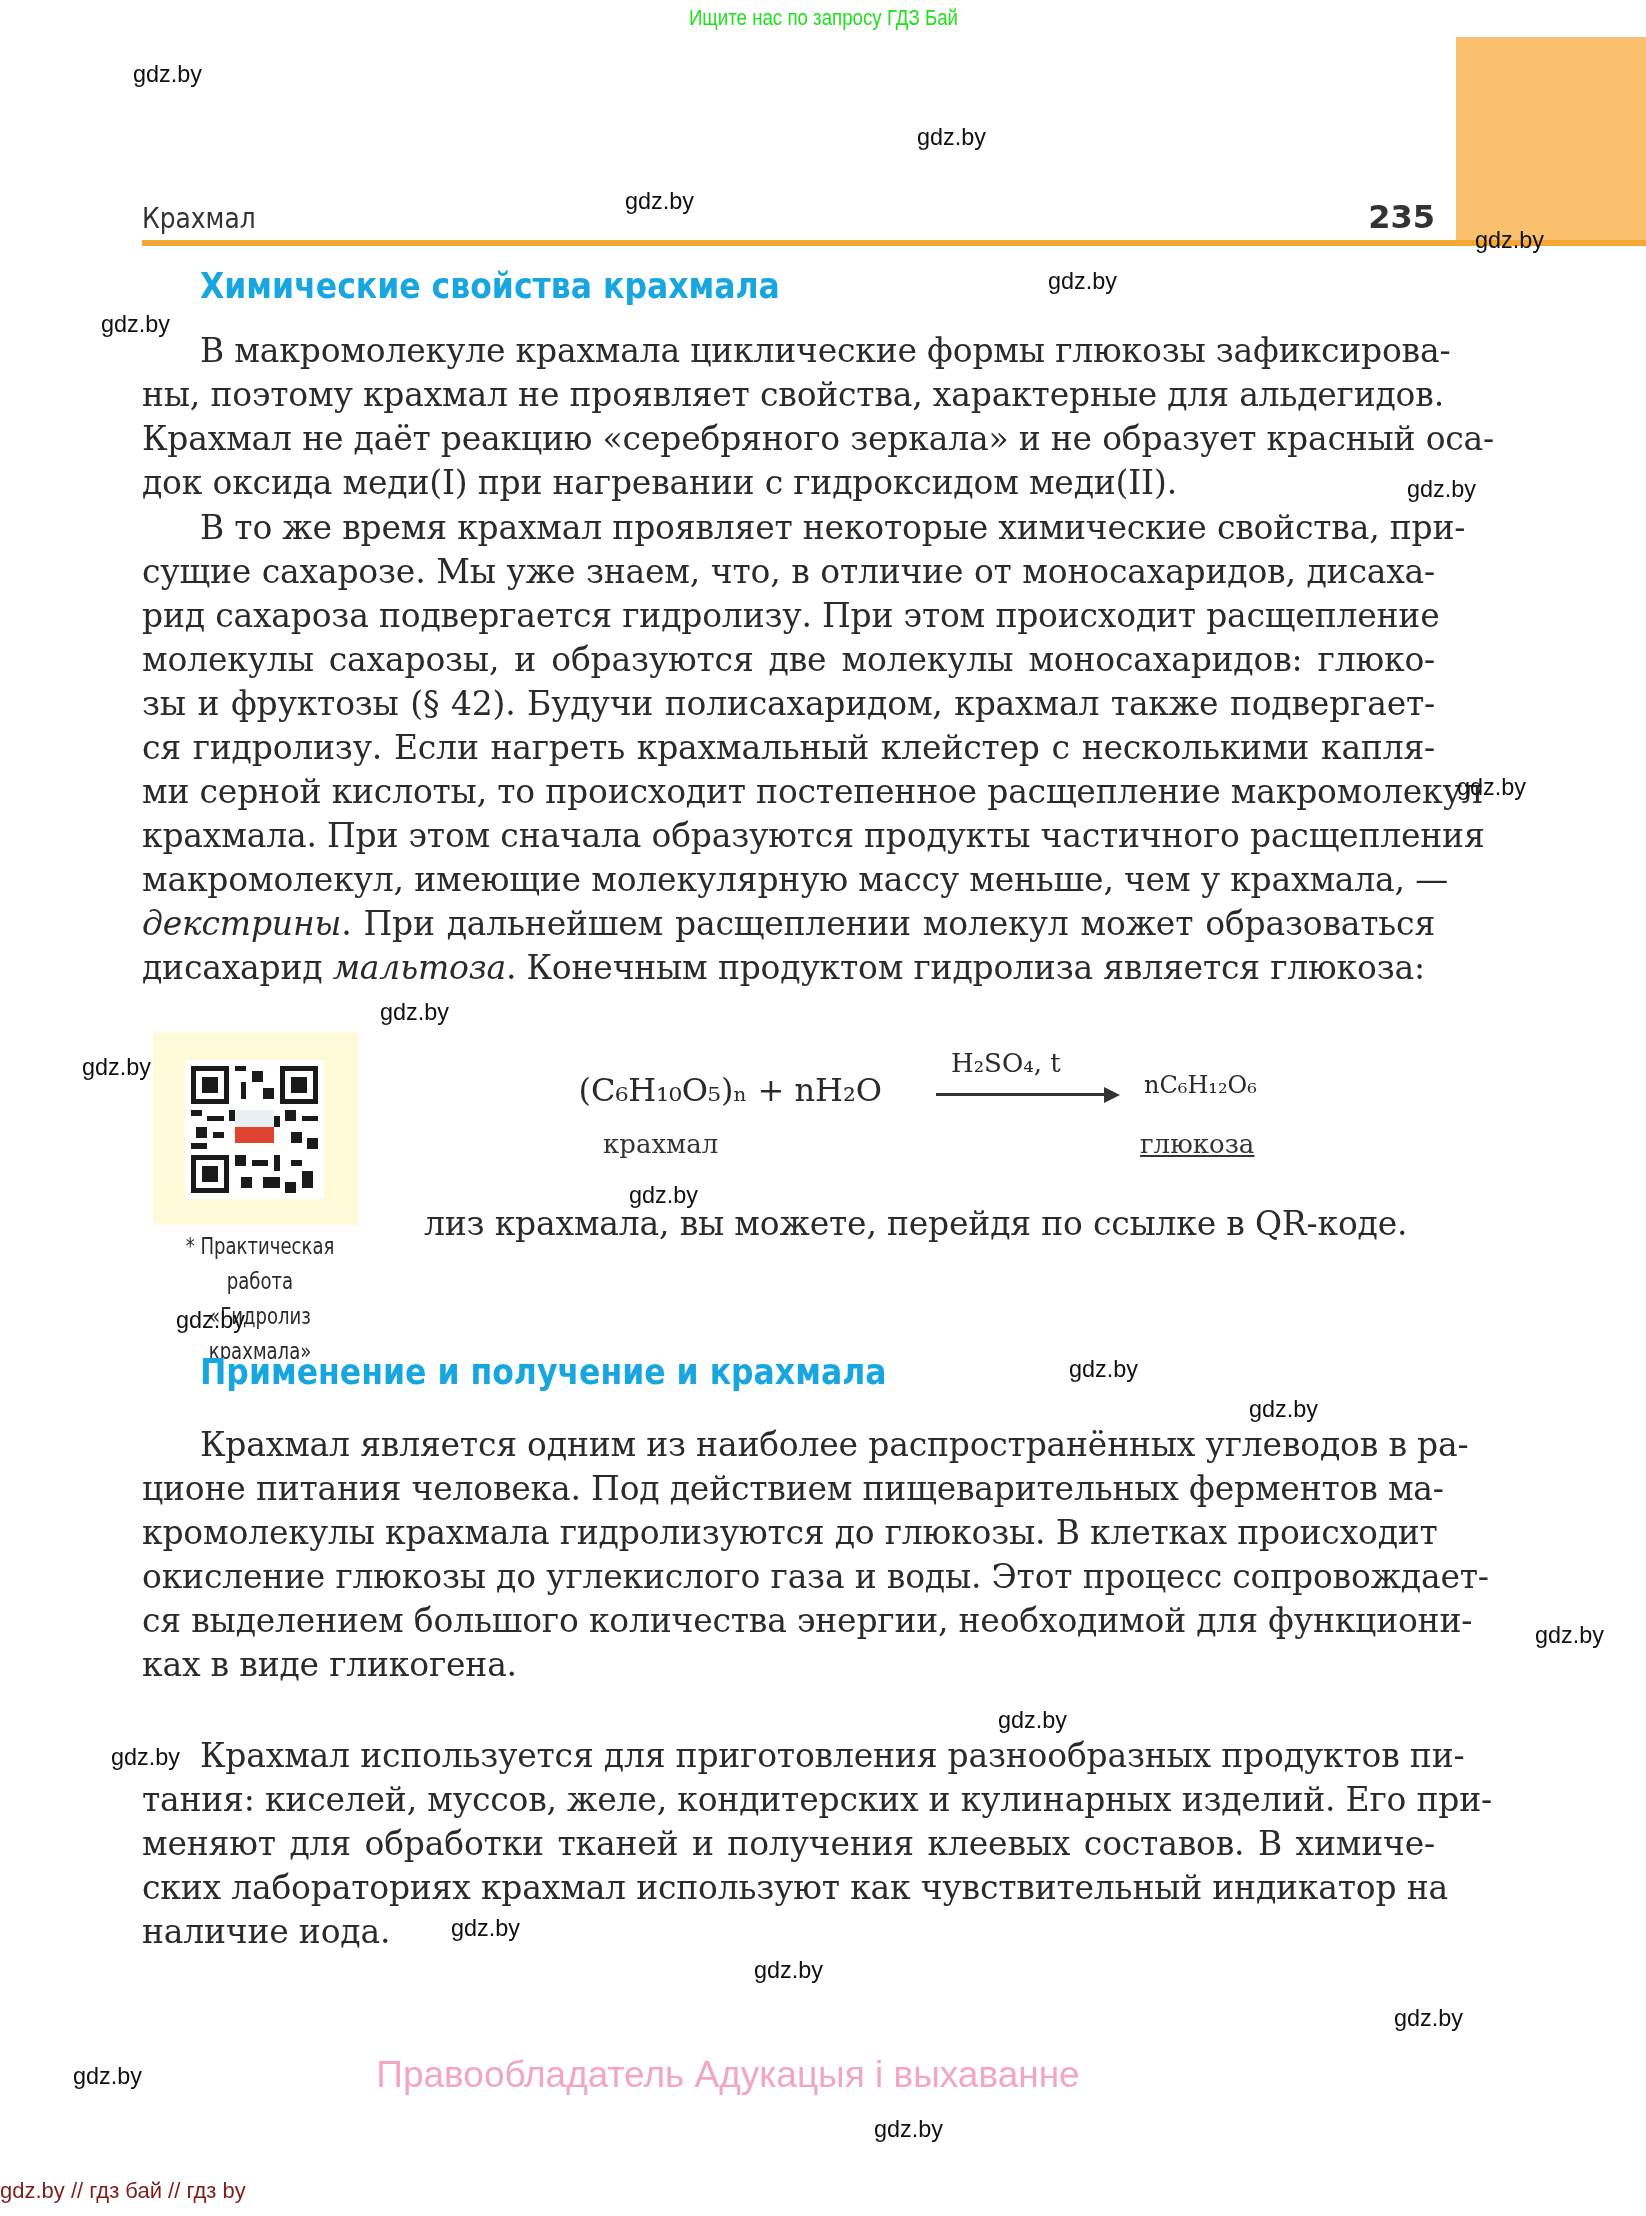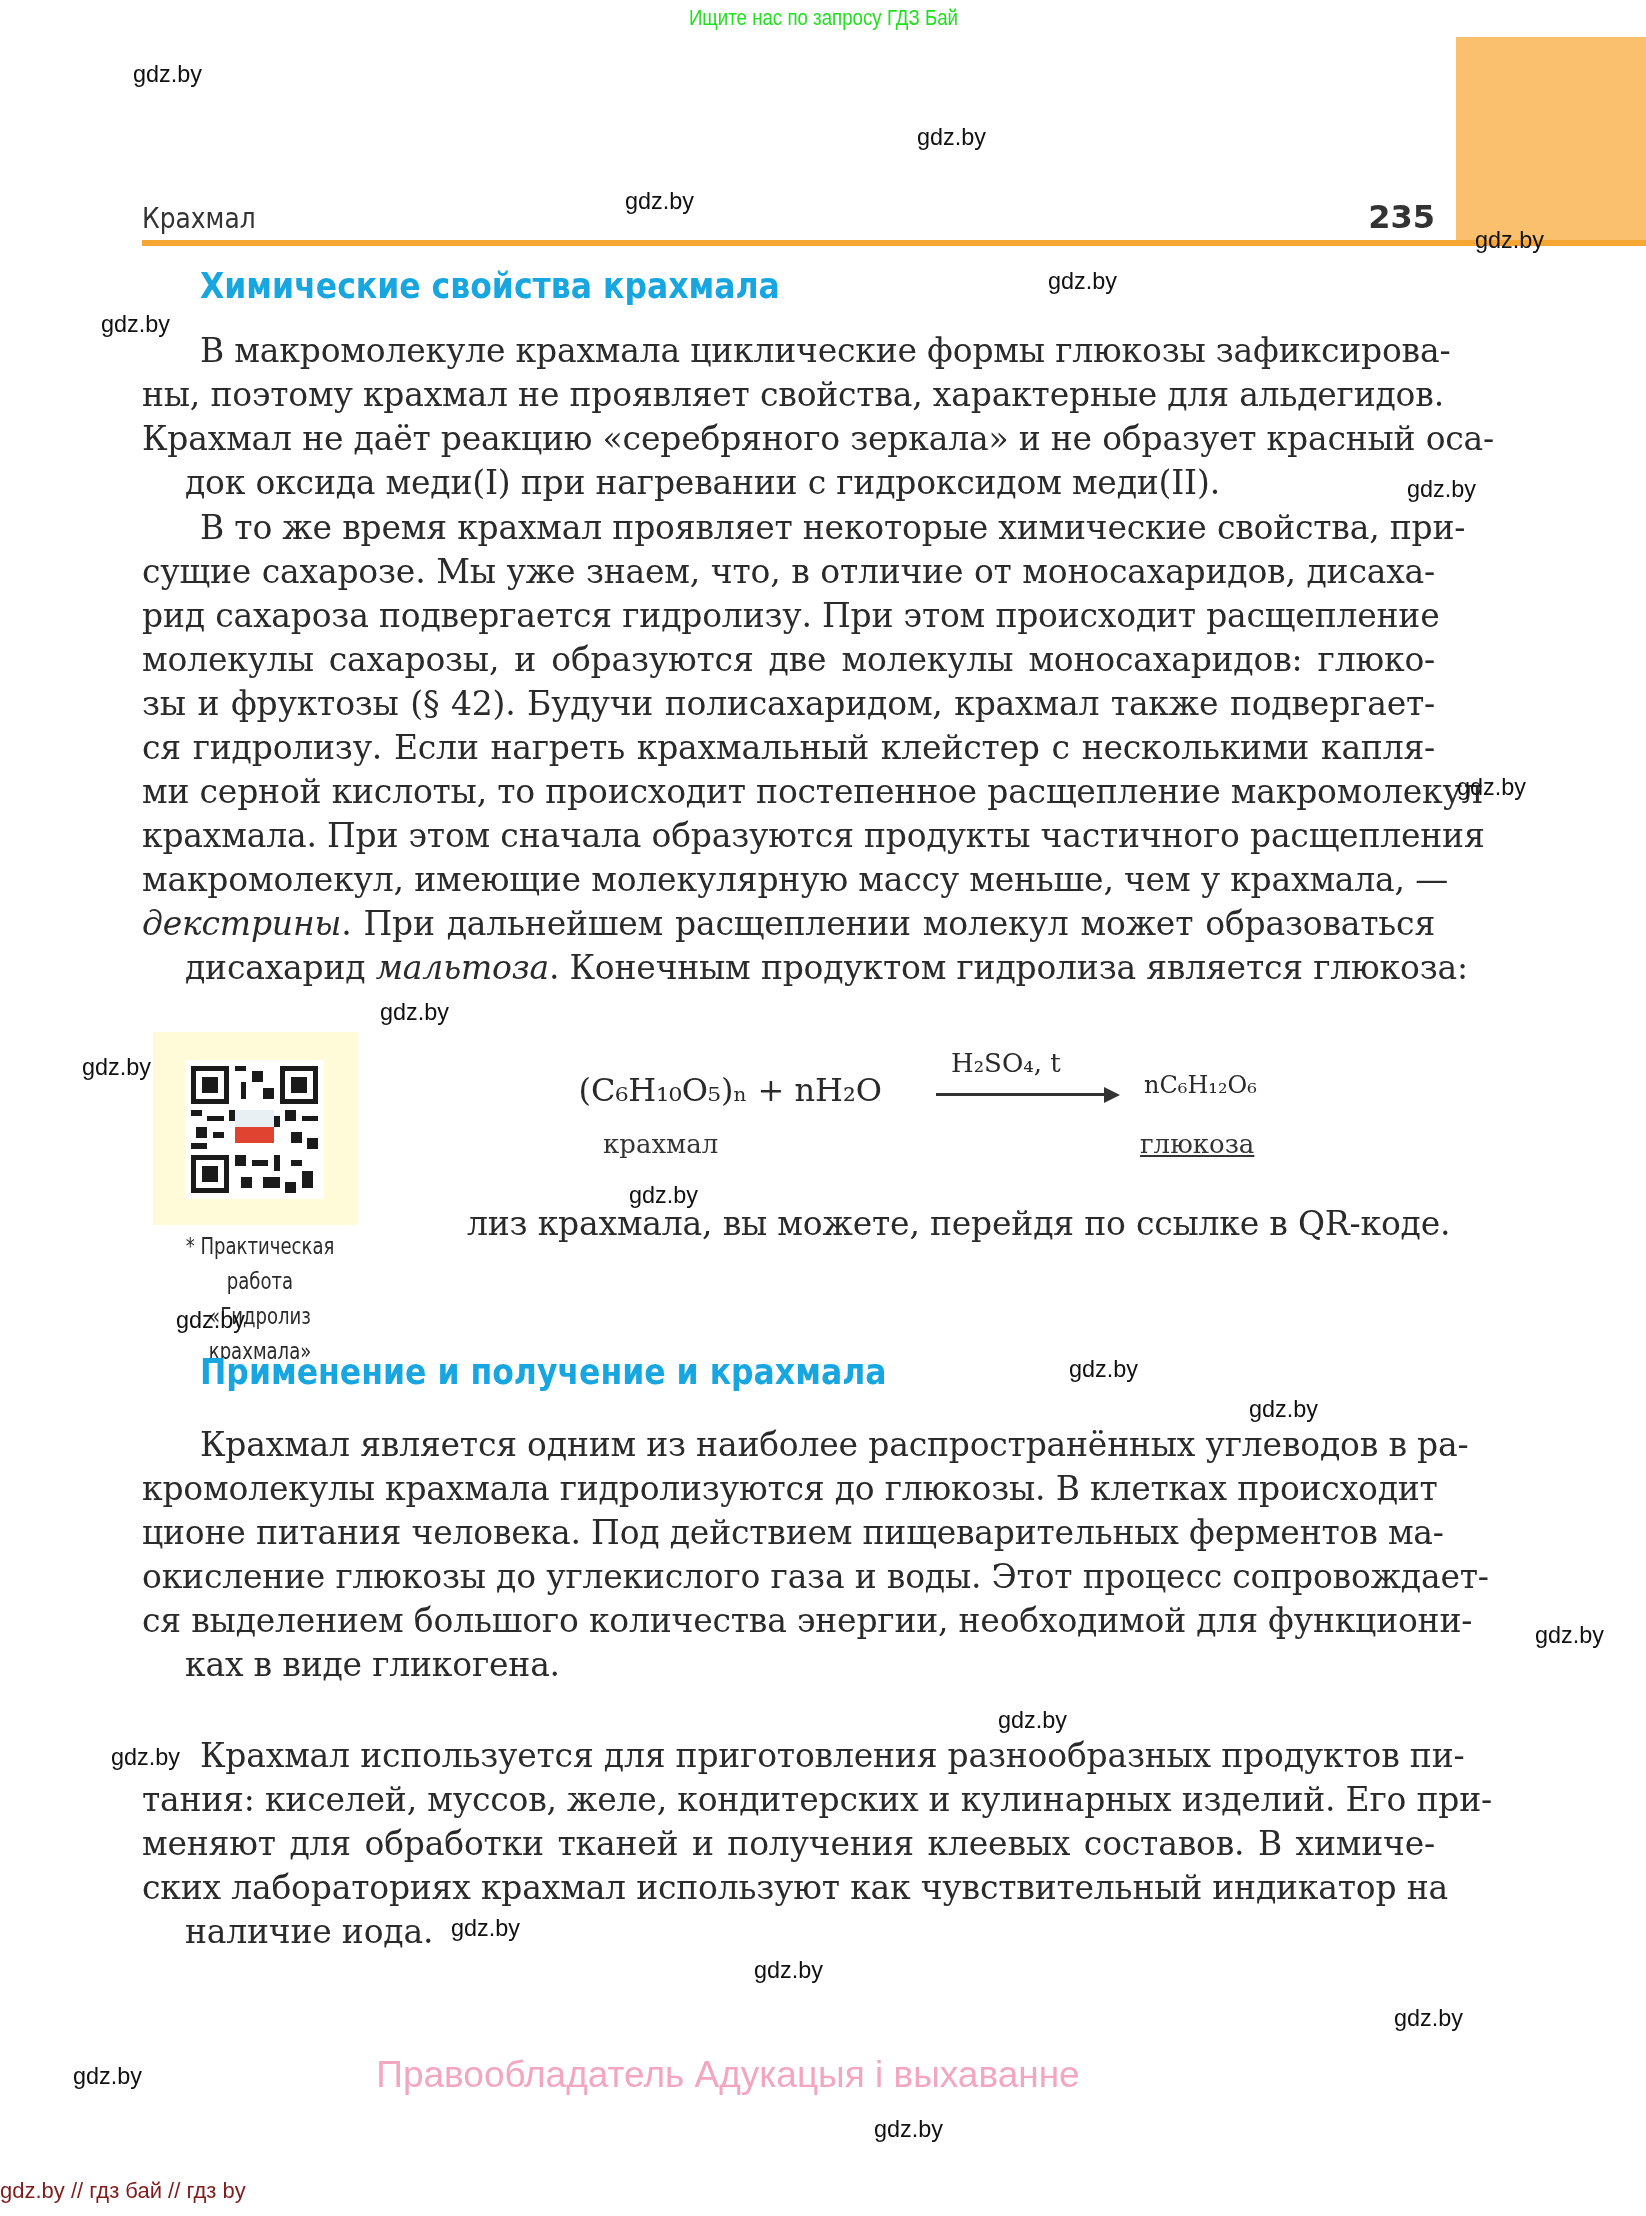--- a/index.html
+++ b/index.html
@@ -29,21 +29,21 @@
       font-family: "DejaVu Sans", sans-serif; font-weight: bold; font-size: 35px; color: #17a6e0;
       transform-origin: left top; transform: scaleX(0.9); white-space: nowrap;
     }
     .para { position: absolute; left: 142px; width: 1293px; }
     .line {
       display: block; height: 44px; line-height: 44px; font-size: 33px;
       text-align: justify; text-align-last: justify; white-space: nowrap;
       font-family: "DejaVu Serif", serif; letter-spacing: -0.2px;
     }
     .line.indent { padding-left: 58px; }
-    .line.last { text-align-last: left; margin-left: 43px; }
+    .line.last { text-align-last: left; }
     .line em { font-style: italic; }
     .qr-box { position: absolute; left: 153px; top: 1032px; width: 205px; height: 193px; background: #fffbd8; }
     .qr { position: absolute; left: 32px; top: 28px; width: 139px; height: 139px; background: #fff; }
     .qr-caption {
       position: absolute; left: 135px; top: 1229px; width: 250px; text-align: center;
       font-family: "DejaVu Sans", sans-serif; font-size: 22.6px; line-height: 35px; color: #2a2a2a;
       transform: scaleX(0.8); transform-origin: center top;
     }
     .equation { position: absolute; left: 564px; top: 1048px; width: 725px; height: 113px; font-family: "DejaVu Serif", serif; }
     .eq-left { position: absolute; left: 14.5px; top: 22.6px; font-size: 32px; white-space: nowrap; }
@@ -162,22 +162,22 @@
 </div>
 
 <div class="para" style="top:1202px; left:424px; width:1011px;">
   <span class="line last">лиз крахмала, вы можете, перейдя по ссылке в QR-коде.</span>
 </div>
 
 <div class="heading" style="top:1352px;">Применение и получение и крахмала</div>
 
 <div class="para" style="top:1423px;">
   <span class="line indent">Крахмал является одним из наиболее распространённых углеводов в ра-</span>
+  <span class="line">ционе питания человека. Под действием пищеварительных ферментов ма-</span>
   <span class="line">кромолекулы крахмала гидролизуются до глюкозы. В клетках происходит</span>
-  <span class="line">ционе питания человека. Под действием пищеварительных ферментов ма-</span>
   <span class="line">окисление глюкозы до углекислого газа и воды. Этот процесс сопровождает-</span>
   <span class="line">ся выделением большого количества энергии, необходимой для функциони-</span>
   <span class="line last">ках в виде гликогена.</span>
 </div>
 
 <div class="para" style="top:1734px;">
   <span class="line indent">Крахмал используется для приготовления разнообразных продуктов пи-</span>
   <span class="line">тания: киселей, муссов, желе, кондитерских и кулинарных изделий. Его при-</span>
   <span class="line">меняют для обработки тканей и получения клеевых составов. В химиче-</span>
   <span class="line">ских лабораториях крахмал используют как чувствительный индикатор на</span>

